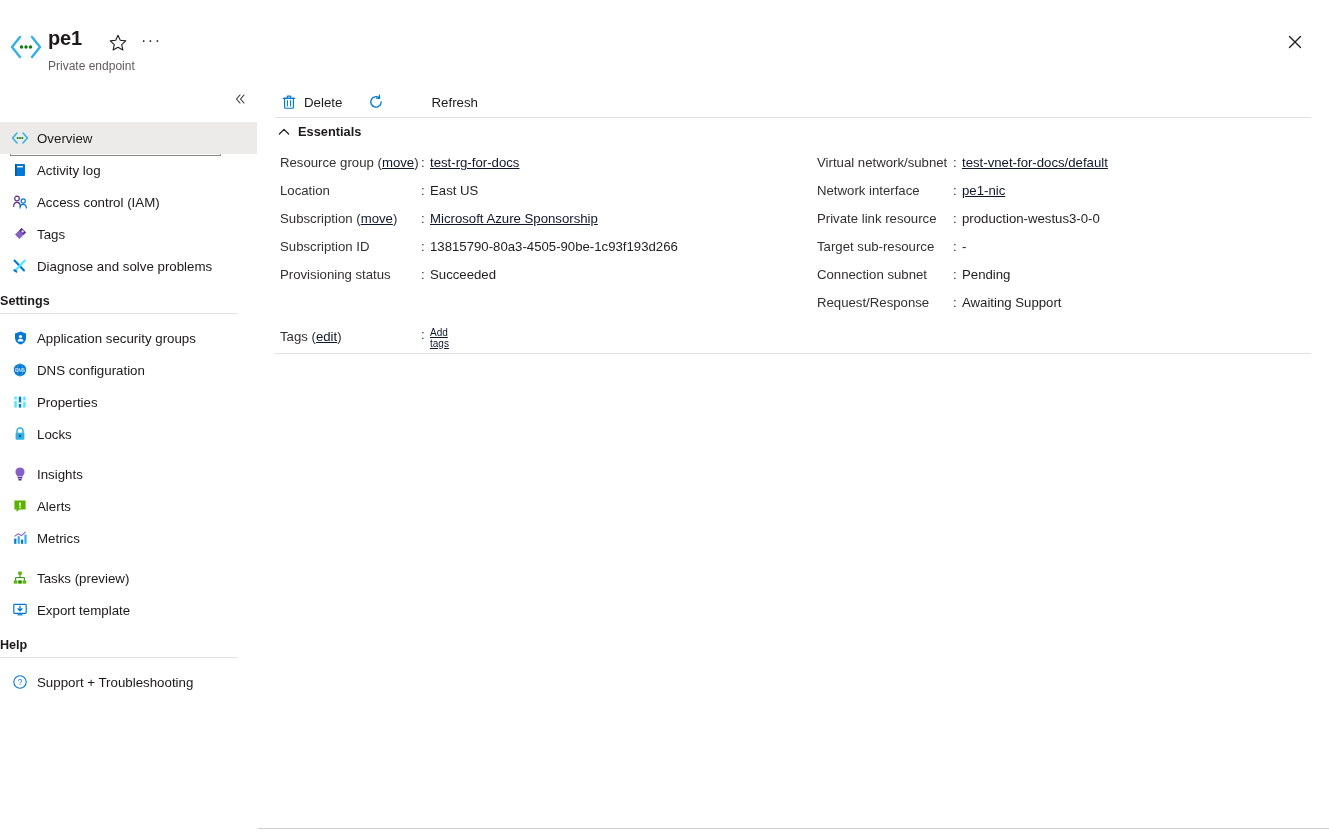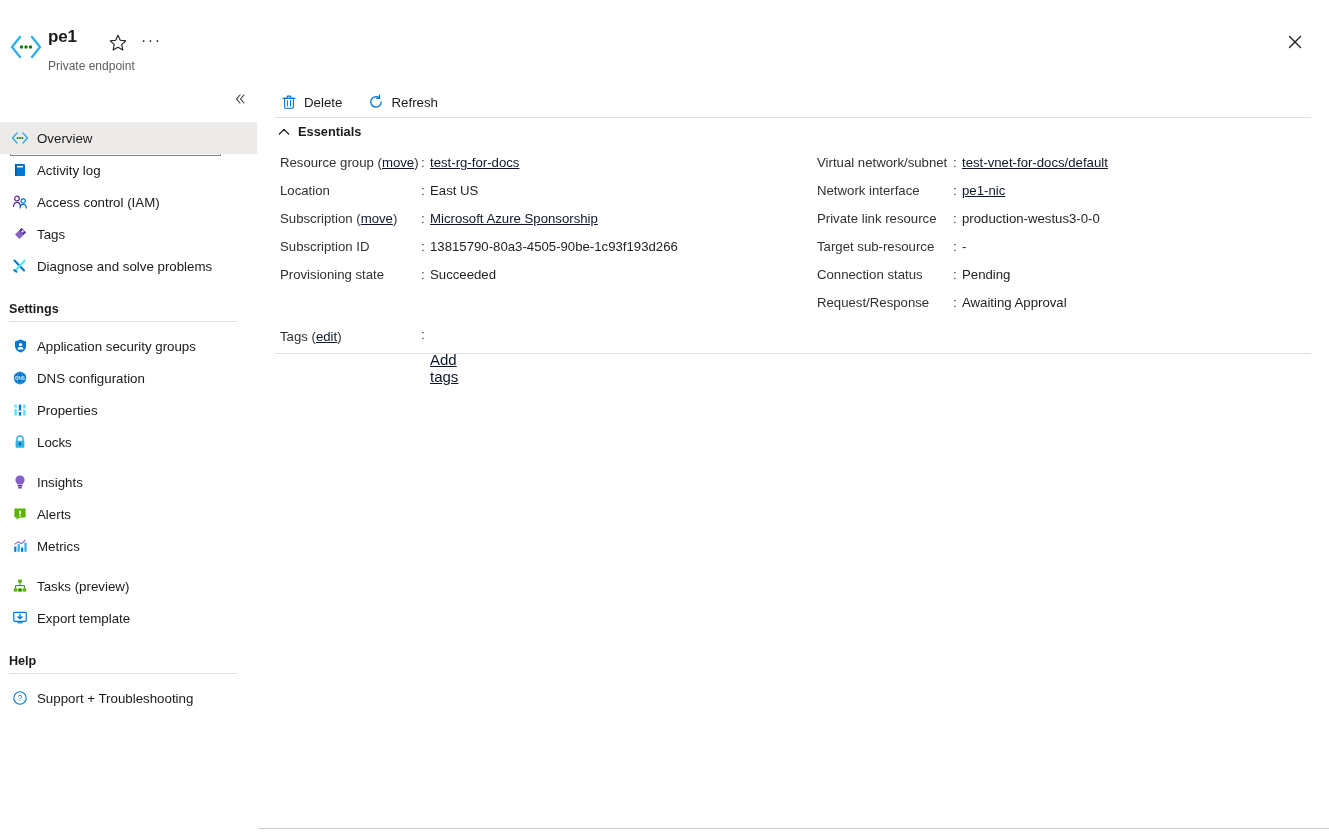--- a/index.html
+++ b/index.html
@@ -9,41 +9,41 @@
     background: #ffffff;
     font-family: "Liberation Sans", sans-serif;
     color: #201f1e;
     overflow: hidden;
   }
   .page { position: relative; width: 1329px; height: 839px; background:#fff; }
 
   
   .titlebar { position:absolute; left:0; top:0; width:1329px; height:80px; }
   .res-icon { position:absolute; left:10px; top:34px; width:32px; height:26px; }
-  .res-title { position:absolute; left:48px; top:27px; font-size:17px; font-weight:600; letter-spacing:-0.2px; color:#1b1a19; }
+  .res-title { position:absolute; left:48px; top:27px; font-size:20px; font-weight:600; letter-spacing:-0.2px; color:#1b1a19; }
   .fav-star { position:absolute; left:108px; top:33px; width:20px; height:20px; cursor:pointer; }
   .ellipsis { position:absolute; left:141px; top:34px; width:20px; height:18px; font-size:16px; line-height:14px; color:#323130; letter-spacing:1.5px; cursor:pointer; }
   .res-sub { position:absolute; left:48px; top:59px; font-size:12px; color:#605e5c; }
   .close-btn { position:absolute; left:1283px; top:30px; width:24px; height:24px; cursor:pointer; }
 
   
   .search-box { position:absolute; left:10px; top:90px; width:211px; height:22px;
     border:1px solid #8a8886; background:#fff; display:flex; align-items:center;margin-top:44px; }
   .search-ico { margin-left:6px; width:13px; height:13px; flex:0 0 auto; }
   .search-ph { margin-left:5px; font-size:12.5px; color:#323130; }
   .collapse-btn { position:absolute; left:231px; top:92px; width:18px; height:18px; cursor:pointer;
     color:#323130; font-size:14px; text-align:center; line-height:18px; }
 
   
   .sidebar { position:absolute; left:0; top:122px; width:257px; height:798px; }
   .nav-item { position:relative; height:32px; display:flex; align-items:center; cursor:pointer; padding-left:11px; }
   .nav-item.selected { background:#edebe9; }
   .nav-ico { width:18px; height:18px; flex:0 0 auto; display:flex; align-items:center; justify-content:center; }
   .nav-label { margin-left:8px; font-size:13.3px; color:#1b1a19; white-space:nowrap; }
-  .nav-group { padding-left:9px; margin-top:20px; }
+  .nav-group { margin-top:12px; }
   .nav-group-title { font-size:12.6px; font-weight:700; color:#1b1a19; }
   .nav-group-rule { margin-top:5px; margin-right:20px; border-bottom:1px solid #e1dfdd; }
   .nav-spacer8 { height:8px; }
 
   
   .main { position:absolute; left:257px; top:0; width:1072px; height:615px; }
 
   .toolbar { position:absolute; left:20px; top:88px; height:28px; display:flex; align-items:center; }
   .tb-btn { display:flex; align-items:center; height:28px; padding:0 8px 0 4px; cursor:pointer; }
   .tb-ico { width:16px; height:16px; display:flex; align-items:center; justify-content:center; flex:0 0 auto; }
@@ -65,21 +65,21 @@
   .ess-col.left .ess-colon { left:141px; }
   .ess-col.left .ess-value { left:150px; }
   .ess-col.right .ess-colon { left:136px; }
   .ess-col.right .ess-value { left:145px; }
 
   a.lnk { color:#0f172a; text-decoration:underline; cursor:pointer; }
 
   .tags-row { position:absolute; left:23px; top:327px; height:24px; }
   .tags-label { font-size:13.2px; color:#323130; white-space:nowrap; }
   .tags-colon { position:absolute; left:141px; top:0; font-size:13.2px; color:#323130; }
-  .tags-value { position:absolute; left:150px; top:0; font-size:15px;margin-top:24px; }
+  .tags-value { position:absolute; left:150px; top:0; font-size:10px; }
 
   .ess-rule-bottom { position:absolute; left:18px; top:353px; width:1036px; border-top:1px solid #e1dfdd; }
   .footer-rule { position:absolute; left:258px; top:828px; width:1071px; border-top:1px solid #d2d0ce; }
 </style>
 </head>
 <body>
 
 <div class="page">
 
   <div class="titlebar">
@@ -323,21 +323,21 @@
         <span class="tb-ico">
           <svg width="16" height="16" viewBox="0 0 16 16">
             <path d="M3.6 4.4 H12.4 V13.2 C12.4 13.8 12 14.2 11.4 14.2 H4.6 C4 14.2 3.6 13.8 3.6 13.2 Z" fill="none" stroke="#0078d4" stroke-width="1.15"></path>
             <path d="M2.2 4.4 H13.8" stroke="#0078d4" stroke-width="1.15" stroke-linecap="round"></path>
             <path d="M6.2 4.4 V2.8 C6.2 2.4 6.5 2.1 6.9 2.1 H9.1 C9.5 2.1 9.8 2.4 9.8 2.8 V4.4" fill="none" stroke="#0078d4" stroke-width="1.15"></path>
             <path d="M6.4 6.6 V12 M9.6 6.6 V12" stroke="#0078d4" stroke-width="1.05" stroke-linecap="round"></path>
           </svg>
         </span>
         <span class="tb-label">Delete</span>
       </div>
-      <div class="tb-btn" style="margin-left:14px;">
+      <div class="tb-btn" style="margin-left:14px;gap:40px;">
         <span class="tb-ico">
           <svg width="16" height="16" viewBox="0 0 16 16">
             <path d="M13.2 8 A5.2 5.2 0 1 1 11.3 3.9" fill="none" stroke="#0078d4" stroke-width="1.3" stroke-linecap="round"></path>
             <path d="M11.4 1.2 L11.6 4.4 L8.5 4.2" fill="none" stroke="#0078d4" stroke-width="1.3" stroke-linecap="round" stroke-linejoin="round"></path>
           </svg>
         </span>
         <span class="tb-label">Refresh</span>
       </div>
     </div>
 
@@ -374,21 +374,21 @@
           <span class="ess-value"><a class="lnk">Microsoft Azure Sponsorship</a></span>
         </div>
 
         <div class="ess-row">
           <span class="ess-label">Subscription ID</span>
           <span class="ess-colon">:</span>
           <span class="ess-value">13815790-80a3-4505-90be-1c93f193d266</span>
         </div>
 
         <div class="ess-row">
-          <span class="ess-label">Provisioning state</span>
+          <span class="ess-label">Provisioning status</span>
           <span class="ess-colon">:</span>
           <span class="ess-value">Succeeded</span>
         </div>
       </div>
 
       <div class="ess-col right">
 
         <div class="ess-row">
           <span class="ess-label">Virtual network/subnet</span>
           <span class="ess-colon">:</span>
@@ -407,29 +407,29 @@
           <span class="ess-value">production-westus3-0-0</span>
         </div>
 
         <div class="ess-row">
           <span class="ess-label">Target sub-resource</span>
           <span class="ess-colon">:</span>
           <span class="ess-value">-</span>
         </div>
 
         <div class="ess-row">
-          <span class="ess-label">Connection status</span>
+          <span class="ess-label">Connection subnet</span>
           <span class="ess-colon">:</span>
           <span class="ess-value">Pending</span>
         </div>
 
         <div class="ess-row">
           <span class="ess-label">Request/Response</span>
           <span class="ess-colon">:</span>
-          <span class="ess-value">Awaiting Approval</span>
+          <span class="ess-value">Awaiting Support</span>
         </div>
       </div>
     </div>
 
     <div class="tags-row">
       <span class="tags-label"><span>Tags</span> (<a class="lnk">edit</a>)</span>
       <span class="tags-colon">:</span>
       <span class="tags-value"><a class="lnk">Add tags</a></span>
     </div>
 

